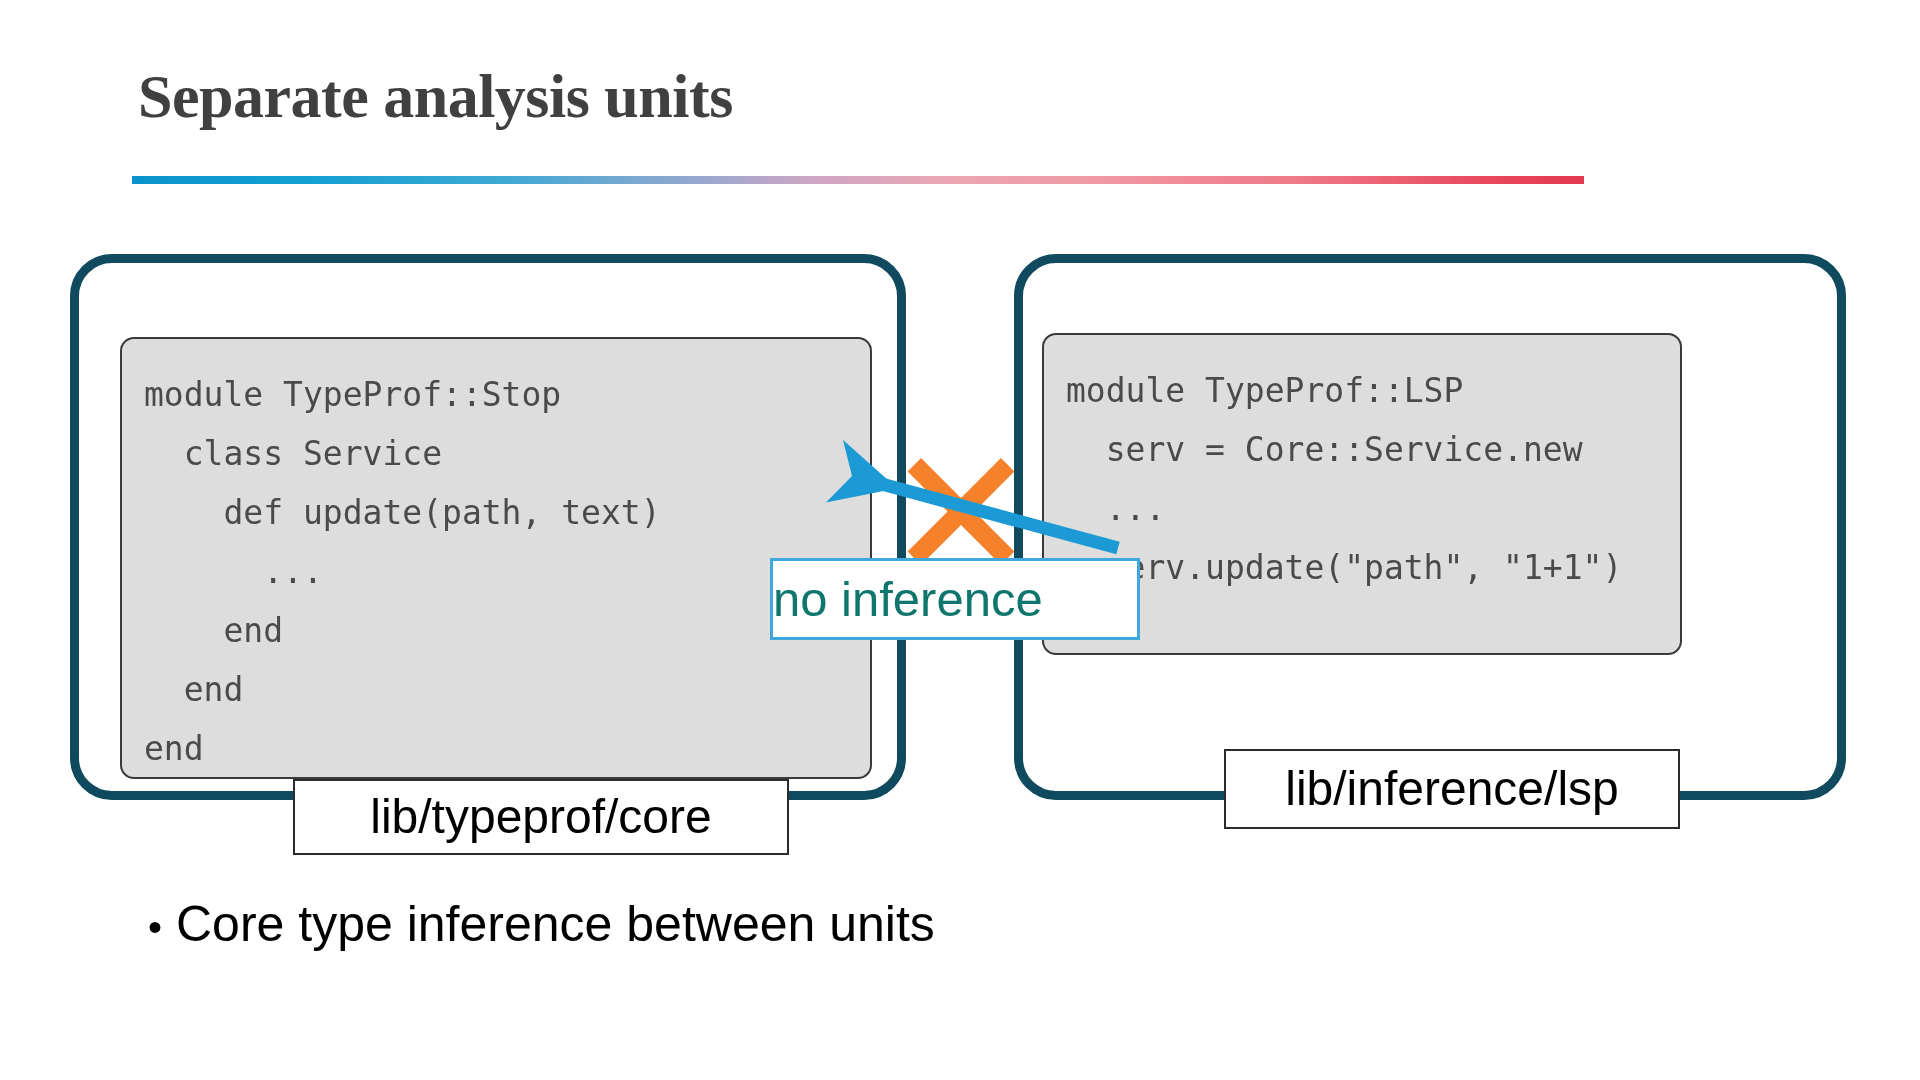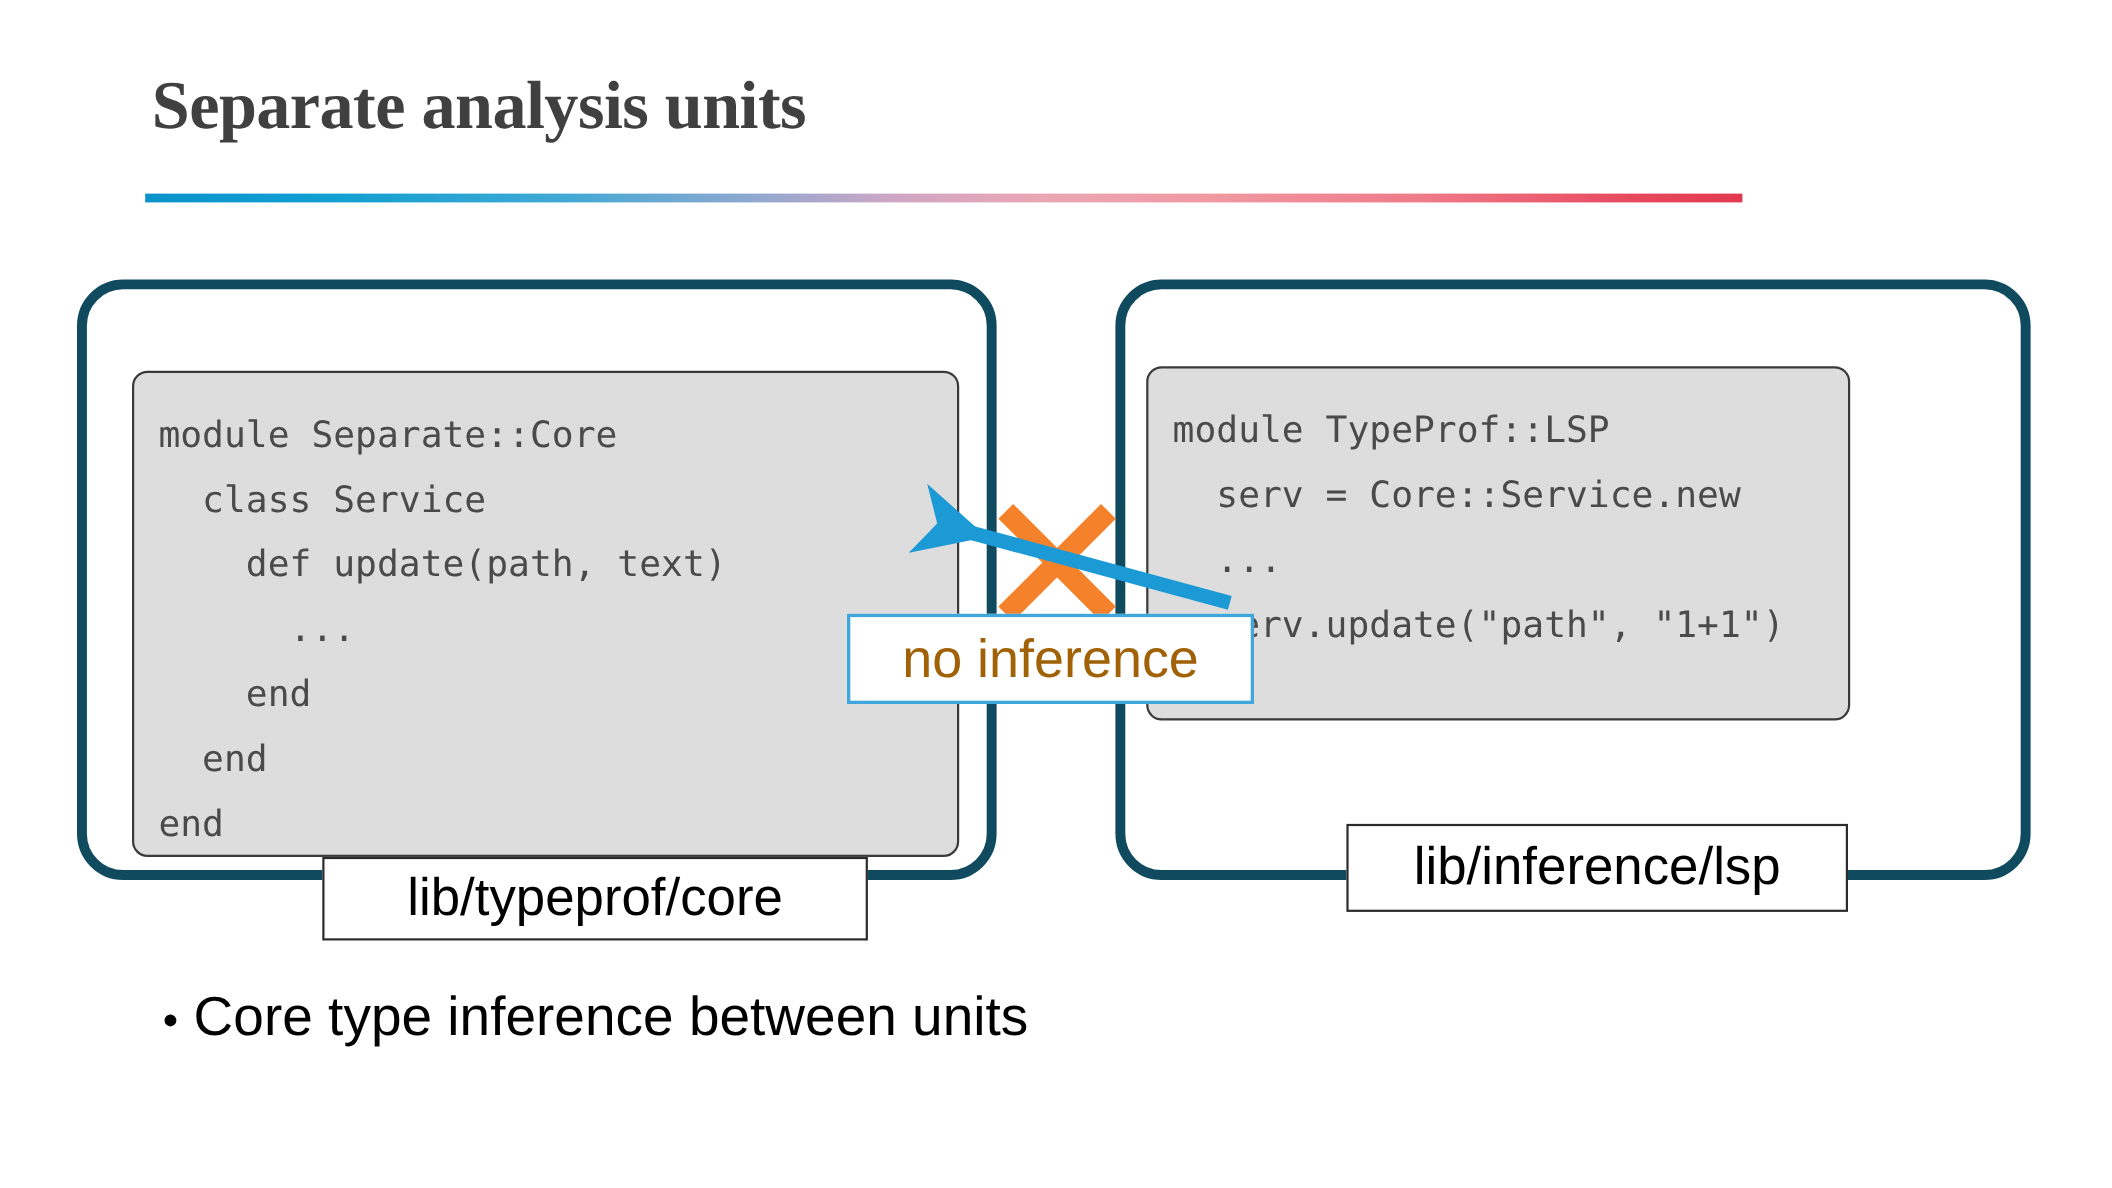--- a/index.html
+++ b/index.html
@@ -171,26 +171,25 @@
   
   #callout-no-inference {
     position: absolute;
     left: 770px;
     top: 558px;
     width: 370px;
     height: 82px;
     box-sizing: border-box;
     background: #ffffff;
     border: 3px solid #3fa7dc;
-    color: #a16207;
+    color: #0f766e;
     font-family: "Liberation Sans", sans-serif;
     font-size: 49px;
     display: flex;
     align-items: center;
-    justify-content: center;
     white-space: nowrap;
     z-index: 9;
   }
 
   
   .bullet-row {
     position: absolute;
     left: 148px;
     top: 895px;
     display: flex;
@@ -210,21 +209,21 @@
 </head>
 <body>
 
 <div id="slide">
 
   <div class="slide-title">Separate analysis units</div>
   <div class="title-rule"></div>
 
   <div class="unit-frame" id="unit-core-frame"></div>
 
-  <pre class="code-block" id="code-core">module Separate::Core
+  <pre class="code-block" id="code-core">module TypeProf::Stop
   class Service
     def update(path, text)
       ...
     end
   end
 end</pre>
 
   <div class="path-label" id="path-core">
     <span>lib/typeprof/core</span>
   </div>

